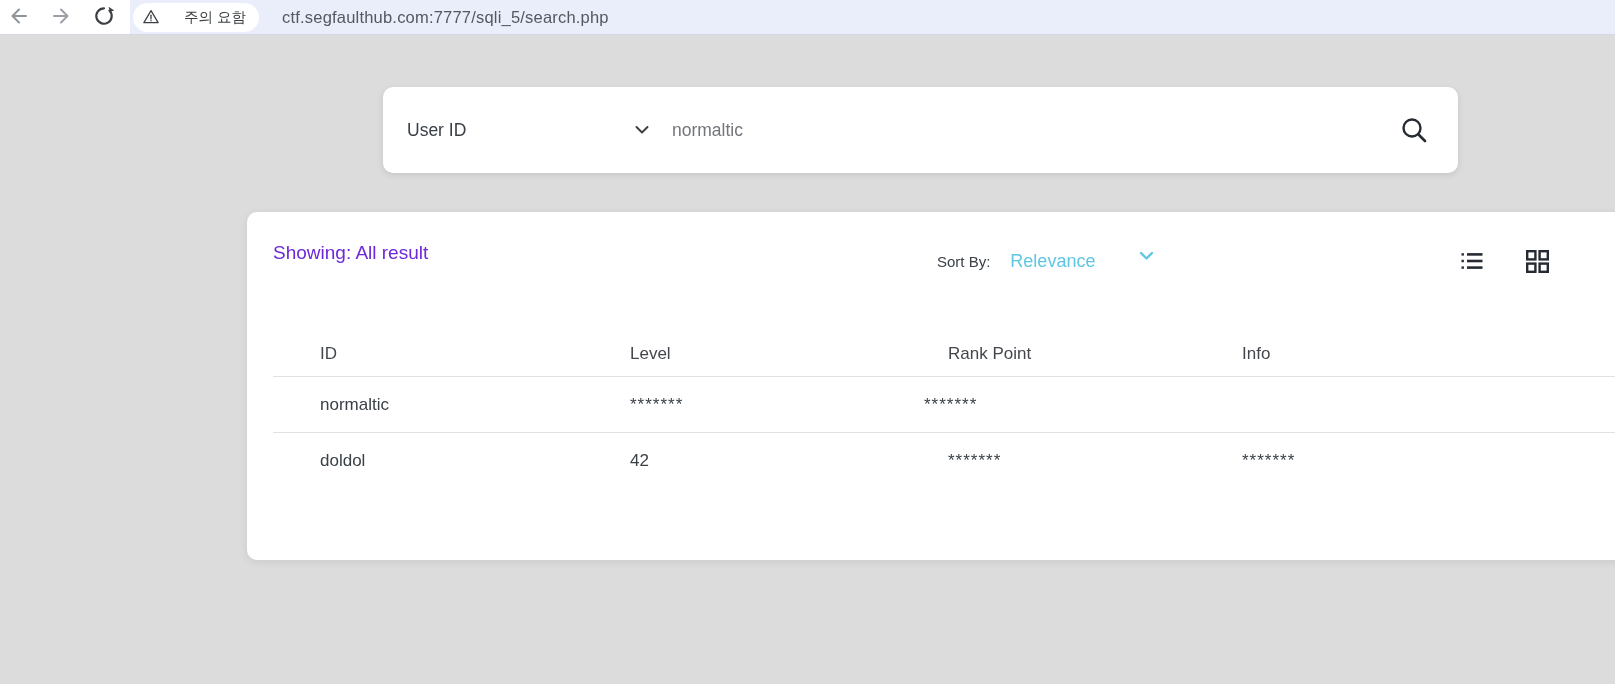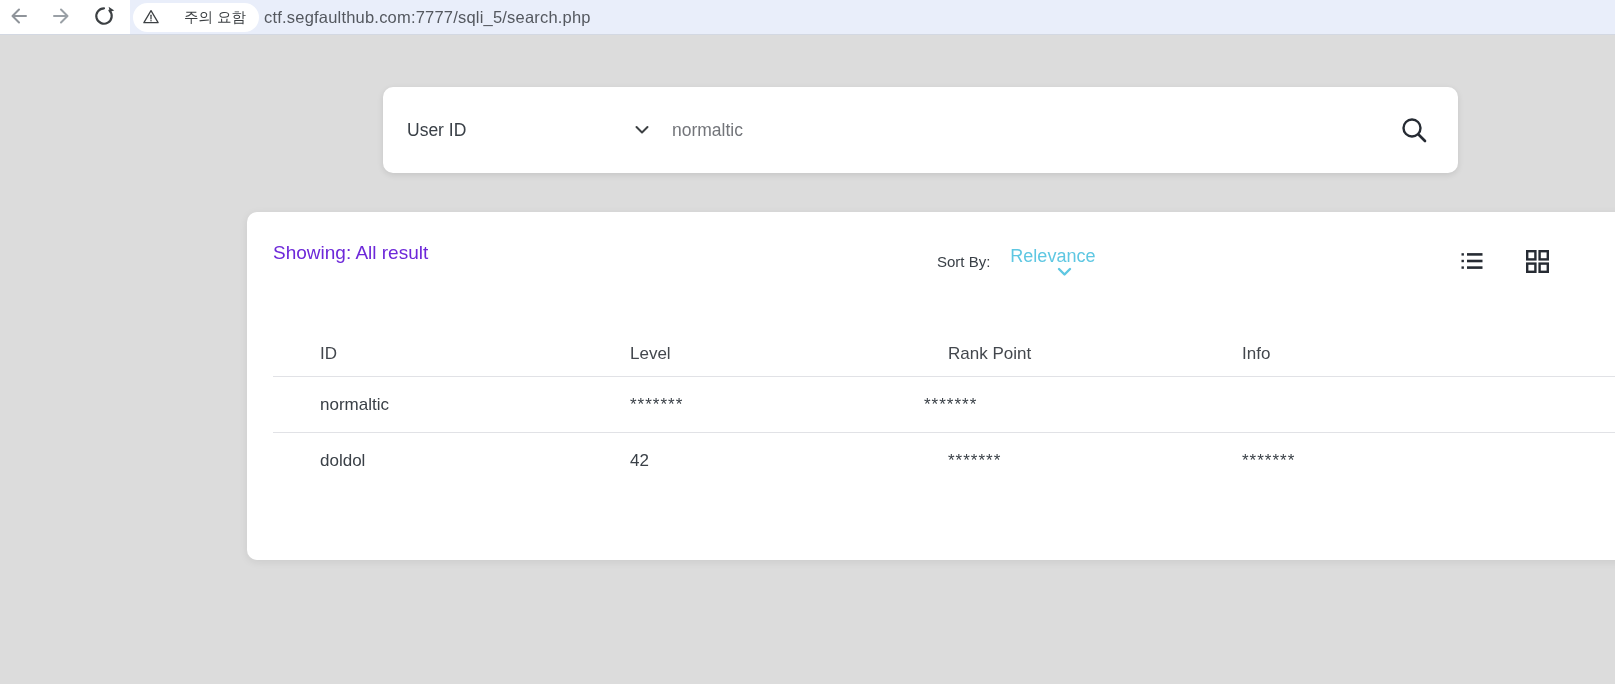--- a/index.html
+++ b/index.html
@@ -9,36 +9,36 @@
 
   
   .toolbar { position:absolute; top:0; left:0; right:0; height:35px; background:#ffffff; border-bottom:1px solid #d3d8e2; }
   .nav-btn { position:absolute; top:4px; width:26px; height:26px; display:flex; align-items:center; justify-content:center; background:transparent; border:none; cursor:pointer; }
   .nav-back { left:6px; }
   .nav-fwd  { left:48px; }
   .nav-reload { left:91px; }
   .omnibox { position:absolute; left:130px; top:0; right:0; height:34px; background:#e9eefa; display:flex; align-items:center; }
   .chip { height:29px; margin-left:3px; background:#ffffff; border-radius:15px; display:flex; align-items:center; gap:24px; padding:0 13px 0 9px; border:none; cursor:pointer; }
   .chip-label { font-size:14.5px; color:#3c4043; white-space:nowrap; }
-  .url-text { margin-left:5px; font-size:16.5px; color:#54585f; letter-spacing:0.2px; white-space:nowrap; }
+  .url-text { margin-left:23px; font-size:16.5px; color:#54585f; letter-spacing:0.2px; white-space:nowrap; }
 
   
   .search-card { position:absolute; left:383px; top:87px; width:1075px; height:86px; background:#ffffff; border-radius:10px; box-shadow:0 2px 6px rgba(0,0,0,0.10); }
   .category { position:absolute; left:0; top:0; height:100%; width:270px; display:flex; align-items:center; cursor:pointer; }
   .category-label { margin-left:24px; font-size:17.5px; color:#3a4047; }
   .category-chevron { position:absolute; left:252px; top:50%; transform:translateY(-50%); display:flex; }
   .query-input { position:absolute; left:289px; top:0; height:100%; width:690px; border:none; outline:none; background:transparent; font-family:"Liberation Sans", sans-serif; font-size:17.5px; color:#73757a; }
   .search-btn { position:absolute; right:28px; top:50%; transform:translateY(-50%); width:32px; height:32px; background:transparent; border:none; cursor:pointer; display:flex; align-items:center; justify-content:center; }
 
   
   .panel { position:absolute; left:247px; top:212px; width:1390px; height:348px; background:#ffffff; border-radius:10px; box-shadow:0 2px 8px rgba(0,0,0,0.08); }
   .showing { position:absolute; left:26px; top:30px; font-size:19px; color:#6d28d9; }
   .sort-group { position:absolute; left:690px; top:36px; height:26px; display:flex; align-items:center; }
   .sort-label { font-size:15px; color:#3a4047; }
-  .sort-select { display:flex; align-items:center; cursor:pointer;flex-direction:column; }
+  .sort-select { display:flex; align-items:flex-start; cursor:pointer; }
   .sort-value { margin-left:20px; font-size:18px; color:#5ec7e2; }
   .sort-chevron { margin-left:44px; display:flex; }
   .view-btn { position:absolute; top:36px; width:26px; height:26px; background:transparent; border:none; cursor:pointer; display:flex; align-items:center; justify-content:center; }
   .view-list { left:1212px; }
   .view-grid { left:1277px; }
 
   
   .table { position:absolute; left:26px; top:120px; width:1364px; }
   .trow { display:flex; align-items:center; padding-left:47px; }
   .thead { height:45px; border-bottom:1px solid #e1e2e6; }

